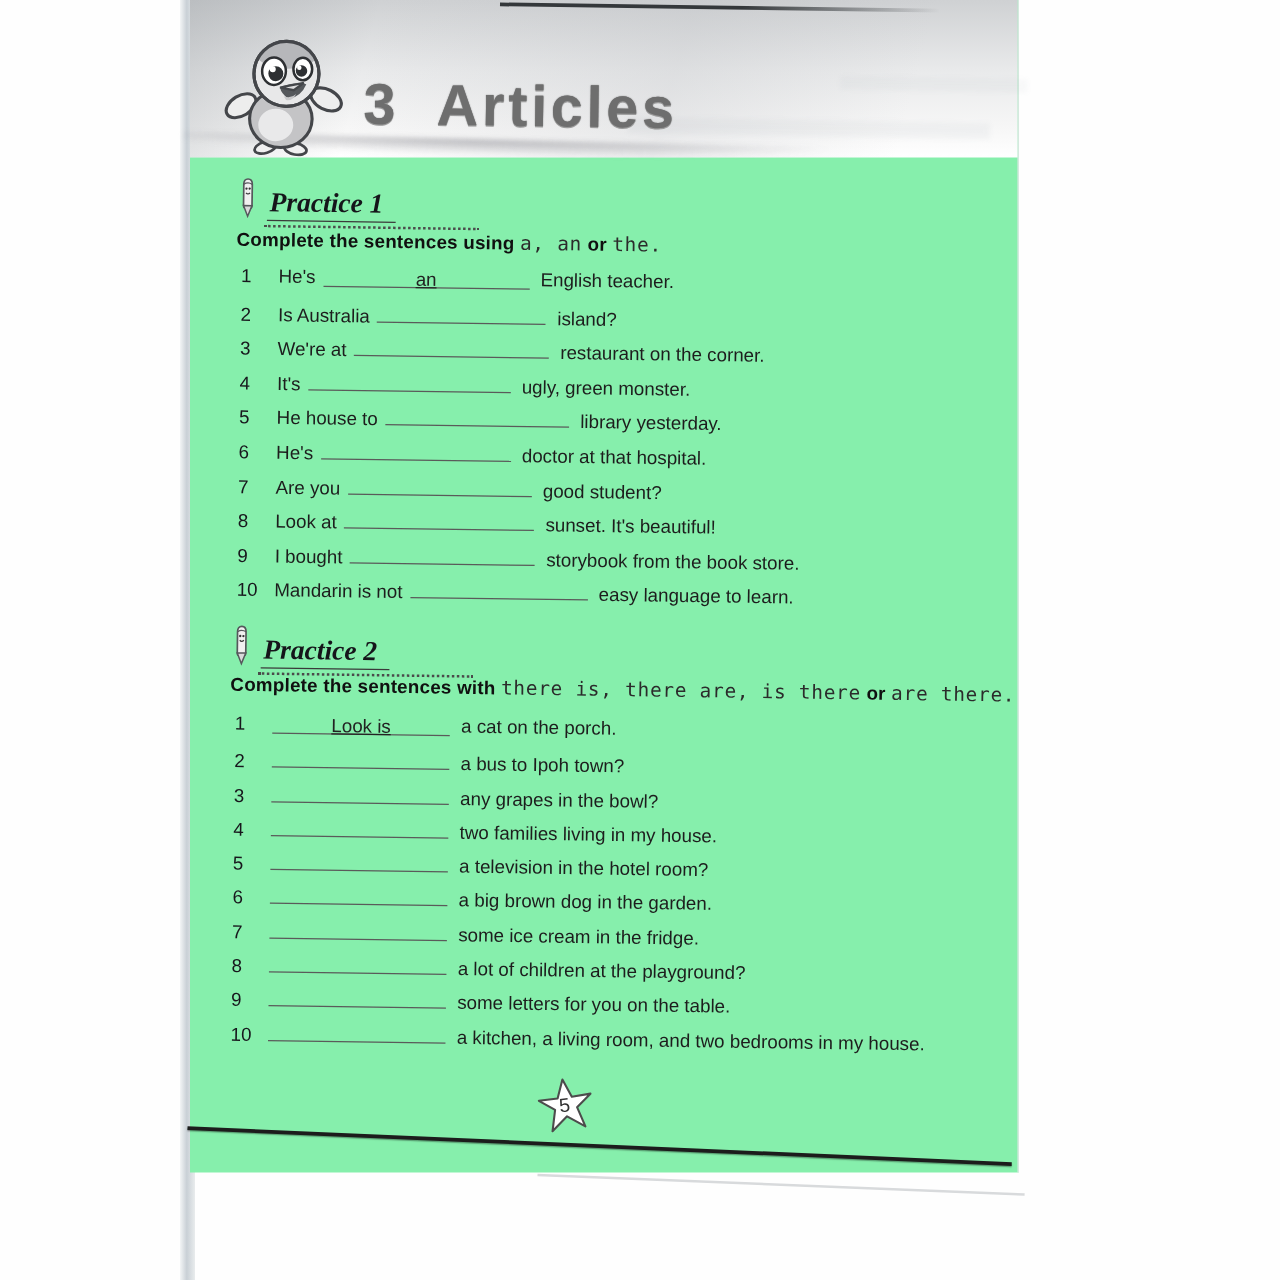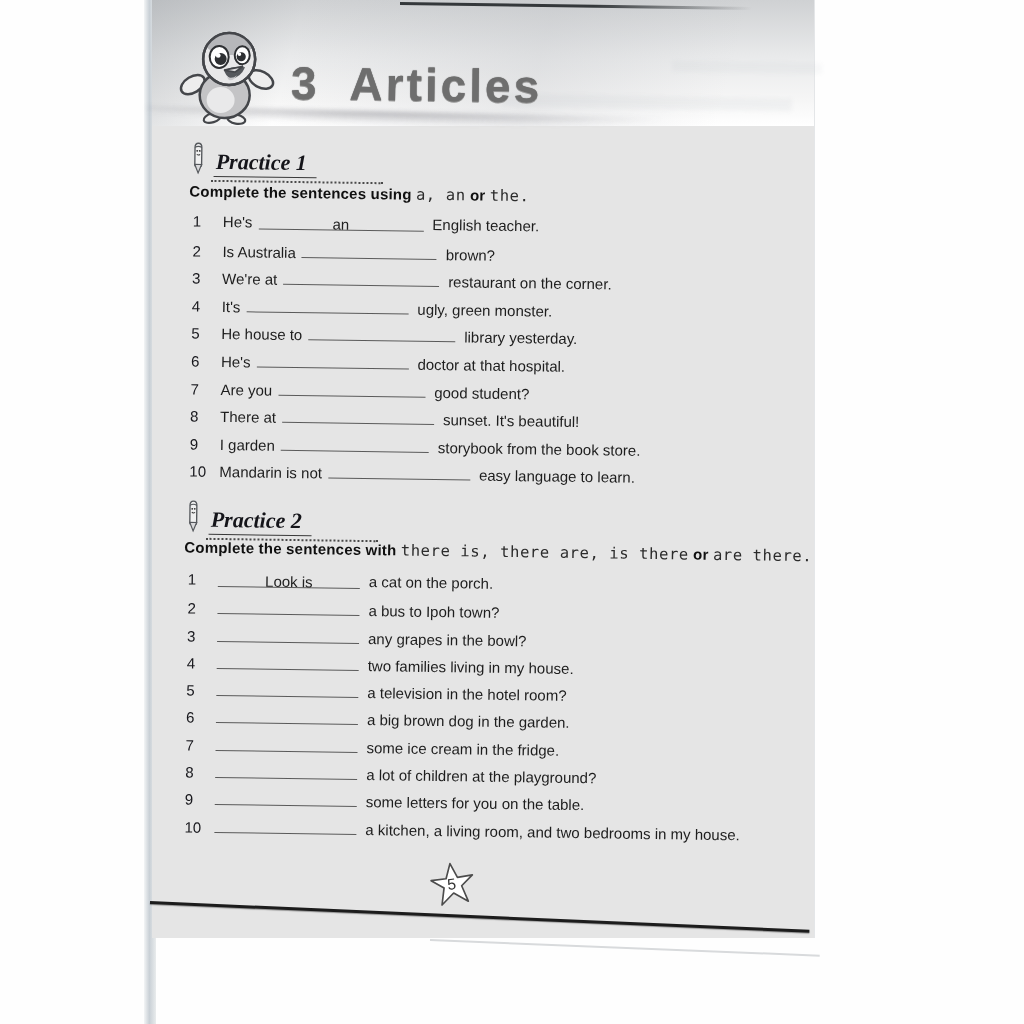--- a/index.html
+++ b/index.html
@@ -5,21 +5,21 @@
   html,body{margin:0;padding:0;}
   body{
     width:1024px;height:1024px;position:relative;overflow:hidden;
     background:#fefefe;
     font-family:"Liberation Sans", sans-serif;
     color:var(--ink,#1d1d1d);
   }
   
   .page{
     position:absolute;left:152px;top:0;width:662px;height:938px;
-    background:#e5e5e5;
+    background:#86efac;
     border-right:1px solid #e4e6e8;
   }
   .edge-strip{
     position:absolute;left:144px;top:0;width:12px;height:1024px;
     background:linear-gradient(to right,#f3f5f6,#c9d0d6 45%,#e9eced);
   }
   
   .header-band{
     position:absolute;left:0;top:0;width:100%;height:126px;
     background:
@@ -81,21 +81,21 @@
   .items{position:absolute;left:44px;right:0;}
   .item-row{display:flex;align-items:baseline;font-size:15px;color:var(--ink,#1d1d1d);}
   .items.p1 .item-row{height:27.6px;}
   .items.p2 .item-row{height:27.3px;}
   .num{display:inline-block;width:30px;font-size:15px;color:#17171c;}
   .lead{margin-right:6px;white-space:nowrap;}
   .blank{
     display:inline-block;height:15px;border-bottom:1.4px solid #5a5a5a;
     text-align:center;vertical-align:baseline;flex-shrink:0;
   }
-  .answer{font-size:15px;color:#222;position:relative;top:1px;}
+  .answer{font-size:15px;color:#222;position:relative;top:1px;text-decoration:underline;}
   .tail{margin-left:9px;white-space:nowrap;}
   .page-star{position:absolute;left:288px;top:856px;width:50px;height:50px;transform:rotate(-8deg);}
   .page-star text{
     font-family:"Liberation Sans", sans-serif;font-size:15px;fill:#333;
   }
 </style>
 </head>
 <body style="--title-gray: #6e6e6e; --ink: #1d1d1d; --line: #555555;">
 
 <div class="edge-strip"></div>
@@ -163,21 +163,21 @@
         <div class="item-row">
           <span class="num">1</span>
           <span class="lead">He's</span>
           <span class="blank" style="width: 165px;"><span class="answer">an</span></span>
           <span class="tail">English teacher.</span>
         </div>
         <div class="item-row">
           <span class="num">2</span>
           <span class="lead">Is Australia</span>
           <span class="blank" style="width: 135px;"></span>
-          <span class="tail">brown?</span>
+          <span class="tail">island?</span>
         </div>
         <div class="item-row">
           <span class="num">3</span>
           <span class="lead">We're at</span>
           <span class="blank" style="width: 156px;"></span>
           <span class="tail">restaurant on the corner.</span>
         </div>
         <div class="item-row">
           <span class="num">4</span>
           <span class="lead">It's</span>
@@ -197,27 +197,27 @@
           <span class="tail">doctor at that hospital.</span>
         </div>
         <div class="item-row">
           <span class="num">7</span>
           <span class="lead">Are you</span>
           <span class="blank" style="width: 147px;"></span>
           <span class="tail">good student?</span>
         </div>
         <div class="item-row">
           <span class="num">8</span>
-          <span class="lead">There at</span>
+          <span class="lead">Look at</span>
           <span class="blank" style="width: 152px;"></span>
           <span class="tail">sunset. It's beautiful!</span>
         </div>
         <div class="item-row">
           <span class="num">9</span>
-          <span class="lead">I garden</span>
+          <span class="lead">I bought</span>
           <span class="blank" style="width: 148px;"></span>
           <span class="tail">storybook from the book store.</span>
         </div>
         <div class="item-row">
           <span class="num">10</span>
           <span class="lead">Mandarin is not</span>
           <span class="blank" style="width: 142px;"></span>
           <span class="tail">easy language to learn.</span>
         </div>
       </div>

